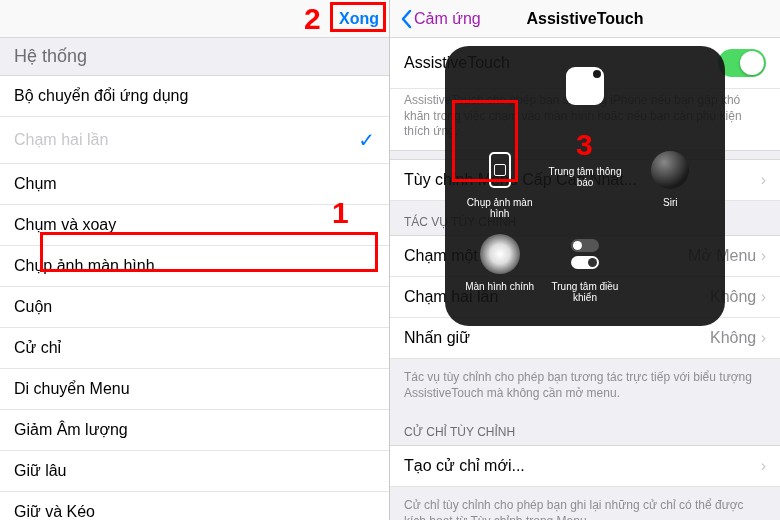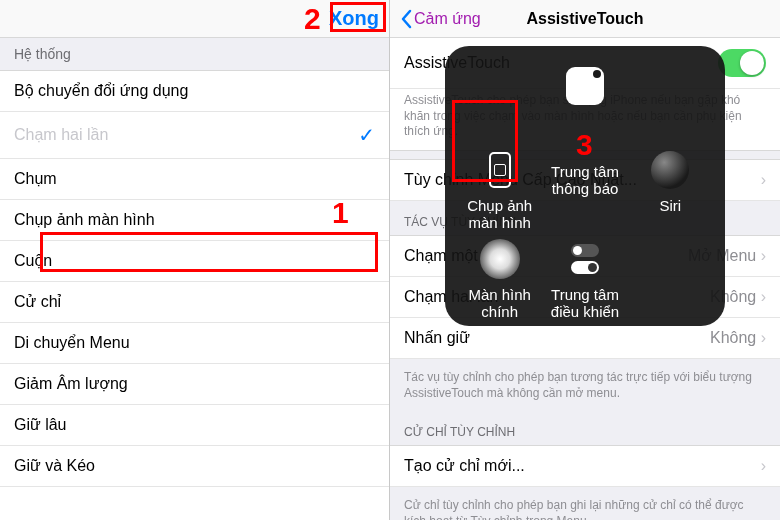--- a/index.html
+++ b/index.html
@@ -3,34 +3,34 @@
 <meta charset="utf-8">
 <style>
 * { margin: 0; padding: 0; box-sizing: border-box; font-family: -apple-system, 'Helvetica Neue', sans-serif; }
 body { width: 780px; height: 520px; display: flex; background: #fff; overflow: hidden; }
 .pane { width: 50%; height: 100%; overflow: hidden; position: relative; }
 .pane-left { border-right: 1px solid #c8c8c8; }
 .header { height: 38px; display: flex; align-items: center; padding: 0 10px; border-bottom: 1px solid #d8d8d8; background: #f9f9f9; position: relative; }
 .header-back { color: #a21caf; font-size: 16px; display: flex; align-items: center; gap: 2px; cursor: pointer; }
 .header-back svg { width: 12px; height: 20px; }
 .header-title { position: absolute; left: 50%; transform: translateX(-50%); font-size: 16px; font-weight: 600; color: #000; }
-.header-done { margin-left: auto; color: #007aff; font-size: 20px; font-weight: 600; cursor: pointer; }
-.section-header { background: #efeff4; padding: 8px 14px; font-size: 14px; color: #6d6d72; font-weight: 500; border-bottom: 1px solid #d8d8d8; }
+.header-done { margin-left: auto; color: #007aff; font-size: 16px; font-weight: 600; cursor: pointer; }
+.section-header { background: #efeff4; padding: 8px 14px; font-size: 18px; color: #6d6d72; font-weight: 500; border-bottom: 1px solid #d8d8d8; }
 .section-header.upper { text-transform: uppercase; font-size: 12px; padding: 14px 14px 6px; }
 .row { padding: 11px 14px; border-bottom: 1px solid #e5e5e5; font-size: 16px; color: #000; display: flex; align-items: center; justify-content: space-between; cursor: pointer; background: #fff; }
 .row-disabled { color: #c7c7cc; }
 .row-value { color: #8e8e93; font-size: 16px; }
 .row-check { color: #007aff; font-size: 20px; }
 .row-chevron { color: #c7c7cc; }
 .footer-text { padding: 10px 14px; font-size: 12px; color: #8e8e93; line-height: 1.35; background: #efeff4; }
 .toggle { width: 48px; height: 28px; background: #4cd964; border-radius: 14px; position: relative; }
 .toggle::after { content: ''; width: 24px; height: 24px; background: #fff; border-radius: 50%; position: absolute; right: 2px; top: 2px; box-shadow: 0 1px 3px rgba(0,0,0,.3); }
 .at-overlay { position: absolute; top: 46px; left: 50%; transform: translateX(-50%); width: 280px; height: 280px; background: rgba(20,20,20,.92); border-radius: 24px; padding: 18px 14px 8px; z-index: 10; }
 .at-grid { display: grid; grid-template-columns: repeat(3, 1fr); gap: 6px 4px; }
-.at-cell { display: flex; flex-direction: column; align-items: center; justify-content: flex-start; color: #fff; font-size: 15px; text-align: center; min-height: 78px; }
+.at-cell { display: flex; flex-direction: column; align-items: center; justify-content: flex-start; color: #fff; font-size: 10px; text-align: center; min-height: 78px; }
 .at-icon { width: 44px; height: 44px; display: flex; align-items: center; justify-content: center; margin-bottom: 5px; }
 .at-dev { width: 28px; height: 42px; border: 2px solid #fff; border-radius: 6px; position: relative; }
 .at-dev.small { width: 22px; height: 36px; border-radius: 5px; }
 .at-dev-notch { width: 12px; height: 6px; background: #fff; border-radius: 0 0 3px 3px; position: absolute; top: 0; left: 50%; transform: translateX(-50%); }
 .at-star { width: 38px; height: 38px; background: #fff; border-radius: 9px; position: relative; }
 .at-star::after { content:''; position:absolute; top:3px; right:3px; width:8px; height:8px; border-radius:50%; background:#1a1a1a; }
 .at-screenshot { width: 22px; height: 36px; border: 2px solid #fff; border-radius: 5px; position: relative; display:flex; align-items:center; justify-content:center; }
 .at-screenshot::after { content:''; width:10px; height:10px; border:1.5px solid #fff; border-radius:2px; }
 .at-siri { width: 38px; height: 38px; border-radius: 50%; background: radial-gradient(circle at 35% 30%, #888, #1a1a1a 70%); }
 .at-home { width: 40px; height: 40px; border-radius: 50%; background: radial-gradient(circle, #fff 0%, #ddd 35%, #666 70%, #333 100%); }
@@ -56,20 +56,23 @@
     <div id="left-items">
         <div class="row">
           <span>Bộ chuyển đổi ứng dụng</span>
         </div>
         <div class="row row-disabled">
           <span>Chạm hai lần</span>
           <span class="row-check">✓</span>
         </div>
         <div class="row">
           <span>Chụm</span>
+        </div>
+        <div class="row">
+          <span>Chụm và xoay</span>
         </div>
         <div class="row">
           <span>Chụp ảnh màn hình</span>
         </div>
         <div class="row">
           <span>Cuộn</span>
         </div>
         <div class="row">
           <span>Cử chỉ</span>
         </div>

